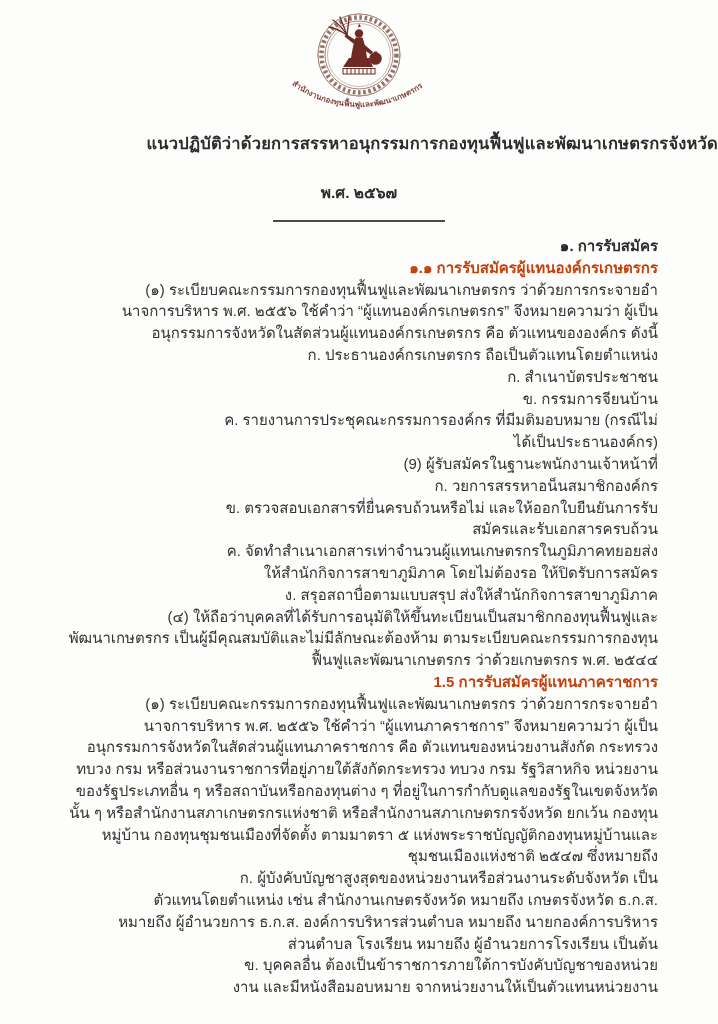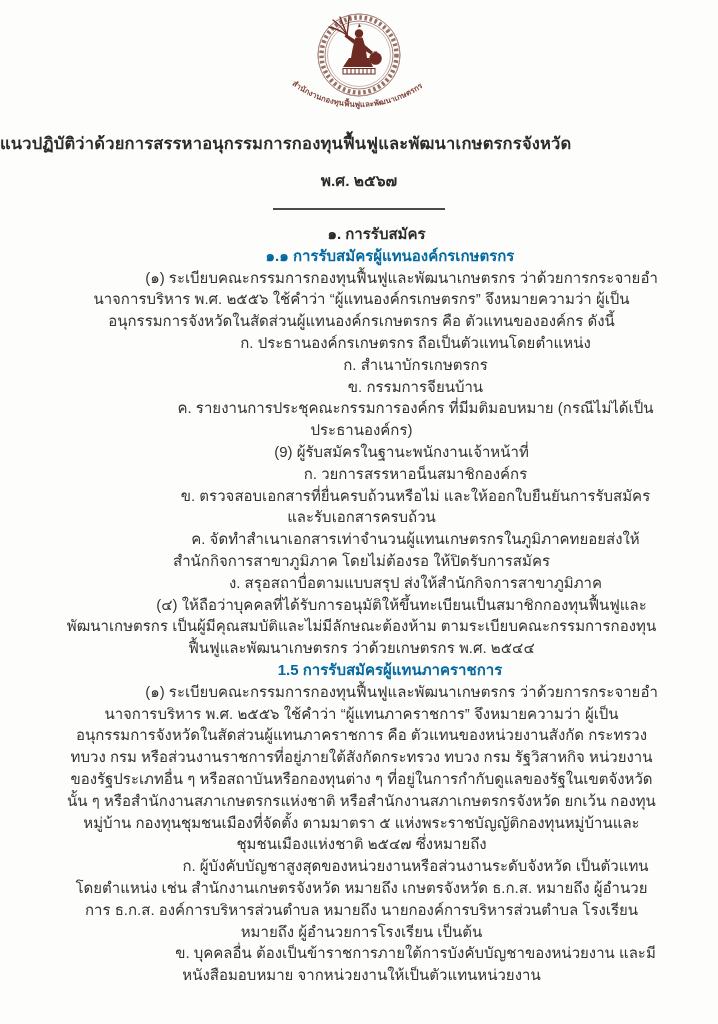--- a/index.html
+++ b/index.html
@@ -14,55 +14,55 @@
     background: #fdfdfb;
     box-sizing: border-box;
     color: #333;
     overflow: hidden;
   }
   .logo-wrap {
     text-align: center;
     padding-top: 10px;
   }
   .title {
-    text-align: left;
+    text-align: right;
     font-weight: 700;
     font-size: 16.5px;
     color: #2b2b2b;
     margin-top: 6px;
     letter-spacing: 0.2px;
   }
   .subtitle {
     text-align: center;
     font-weight: 700;
     font-size: 15.5px;
     color: #2b2b2b;
-    margin-top: 12px;
+    margin-top: 24px;
   }
   .divider {
     width: 172px;
     height: 0;
     border-top: 2px solid #4a4a4a;
     margin: 15px auto 0 auto;
   }
   .doc-body {
     margin-top: 13px;
     padding: 0 60px 0 65px;
   }
   .doc-body p {
     margin: 0;
     font-size: 15px;
     line-height: 21.8px;
     color: #343434;
-    text-align: center;
+    text-align: right;
   }
   .doc-body p.h1c { font-weight: 700; color: #2b2b2b; padding-left: 30px; }
-  .doc-body p.h2c { font-weight: 700; color: #0369a1; padding-left: 57px; }
+  .doc-body p.h2c { font-weight: 700; color: #c2410c; padding-left: 57px; }
   .doc-body p.pn  { text-indent: 80px; }
-  .doc-body p.ps  { text-indent: 108px; }
+  .doc-body p.ps  { text-indent: 108px; margin-left: 48px; }
   .seal { display: inline-block; }
 </style>
 </head>
 <body>
 
 <div class="page">
 
   <div class="logo-wrap">
     <svg class="seal" width="152" height="110" viewBox="0 0 152 110" aria-hidden="true">
 
@@ -109,21 +109,21 @@
 
   <div class="subtitle">พ.ศ. ๒๕๖๗</div>
 
   <div class="divider"></div>
 
   <div class="doc-body">
       <p class="h1c">๑. การรับสมัคร</p>
       <p class="h2c">๑.๑ การรับสมัครผู้แทนองค์กรเกษตรกร</p>
       <p class="pn">(๑) ระเบียบคณะกรรมการกองทุนฟื้นฟูและพัฒนาเกษตรกร ว่าด้วยการกระจายอำนาจการบริหาร พ.ศ. ๒๕๕๖ ใช้คำว่า “ผู้แทนองค์กรเกษตรกร” จึงหมายความว่า ผู้เป็นอนุกรรมการจังหวัดในสัดส่วนผู้แทนองค์กรเกษตรกร คือ ตัวแทนขององค์กร ดังนี้</p>
       <p class="ps">ก. ประธานองค์กรเกษตรกร ถือเป็นตัวแทนโดยตำแหน่ง</p>
-      <p class="ps">ก. สำเนาบักรเกษตรกร</p>
+      <p class="ps">ก. สำเนาบัตรประชาชน</p>
       <p class="ps">ข. กรรมการจียนบ้าน</p>
       <p class="ps">ค. รายงานการประชุคณะกรรมการองค์กร ที่มีมติมอบหมาย (กรณีไม่ได้เป็นประธานองค์กร)</p>
       <p class="pn">(9) ผู้รับสมัครในฐานะพนักงานเจ้าหน้าที่</p>
       <p class="ps">ก. วยการสรรหาอน็นสมาชิกองค์กร</p>
       <p class="ps">ข. ตรวจสอบเอกสารที่ยื่นครบถ้วนหรือไม่ และให้ออกใบยืนยันการรับสมัครและรับเอกสารครบถ้วน</p>
       <p class="ps">ค. จัดทำสำเนาเอกสารเท่าจำนวนผู้แทนเกษตรกรในภูมิภาคทยอยส่งให้สำนักกิจการสาขาภูมิภาค โดยไม่ต้องรอ ให้ปิดรับการสมัคร</p>
       <p class="ps">ง. สรุอสถาบื่อตามแบบสรุป ส่งให้สำนักกิจการสาขาภูมิภาค</p>
       <p class="pn">(๔) ให้ถือว่าบุคคลที่ได้รับการอนุมัติให้ขึ้นทะเบียนเป็นสมาชิกกองทุนฟื้นฟูและพัฒนาเกษตรกร เป็นผู้มีคุณสมบัติและไม่มีลักษณะต้องห้าม ตามระเบียบคณะกรรมการกองทุนฟื้นฟูและพัฒนาเกษตรกร ว่าด้วยเกษตรกร พ.ศ. ๒๕๔๔</p>
       <p class="h2c">1.5 การรับสมัครผู้แทนภาคราชการ</p>
       <p class="pn">(๑) ระเบียบคณะกรรมการกองทุนฟื้นฟูและพัฒนาเกษตรกร ว่าด้วยการกระจายอำนาจการบริหาร พ.ศ. ๒๕๕๖ ใช้คำว่า “ผู้แทนภาคราชการ” จึงหมายความว่า ผู้เป็นอนุกรรมการจังหวัดในสัดส่วนผู้แทนภาคราชการ คือ ตัวแทนของหน่วยงานสังกัด กระทรวง ทบวง กรม หรือส่วนงานราชการที่อยู่ภายใต้สังกัดกระทรวง ทบวง กรม รัฐวิสาหกิจ หน่วยงานของรัฐประเภทอื่น ๆ หรือสถาบันหรือกองทุนต่าง ๆ ที่อยู่ในการกำกับดูแลของรัฐในเขตจังหวัดนั้น ๆ หรือสำนักงานสภาเกษตรกรแห่งชาติ หรือสำนักงานสภาเกษตรกรจังหวัด ยกเว้น กองทุนหมู่บ้าน กองทุนชุมชนเมืองที่จัดตั้ง ตามมาตรา ๕ แห่งพระราชบัญญัติกองทุนหมู่บ้านและชุมชนเมืองแห่งชาติ ๒๕๔๗ ซึ่งหมายถึง</p>

